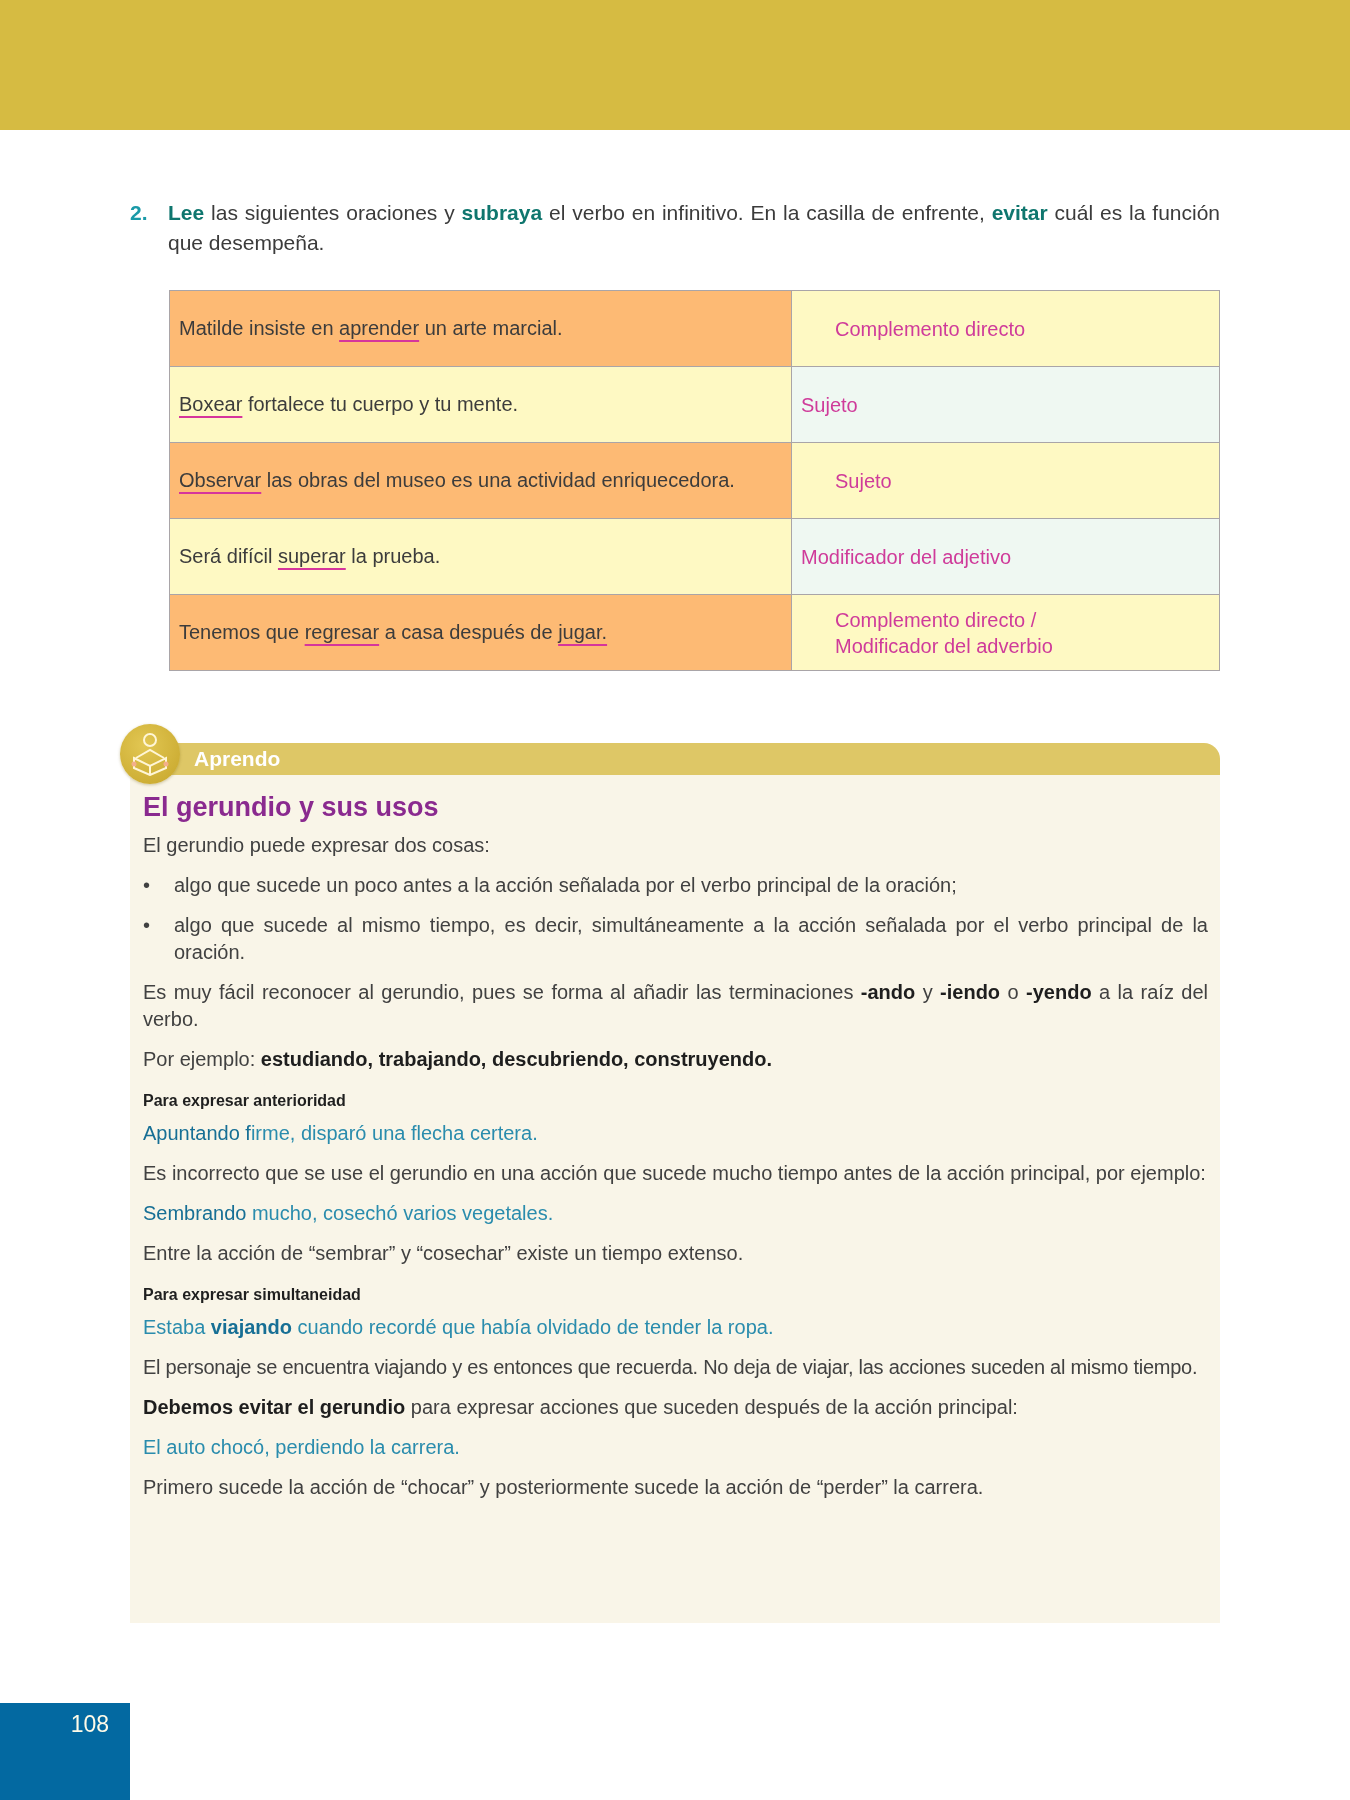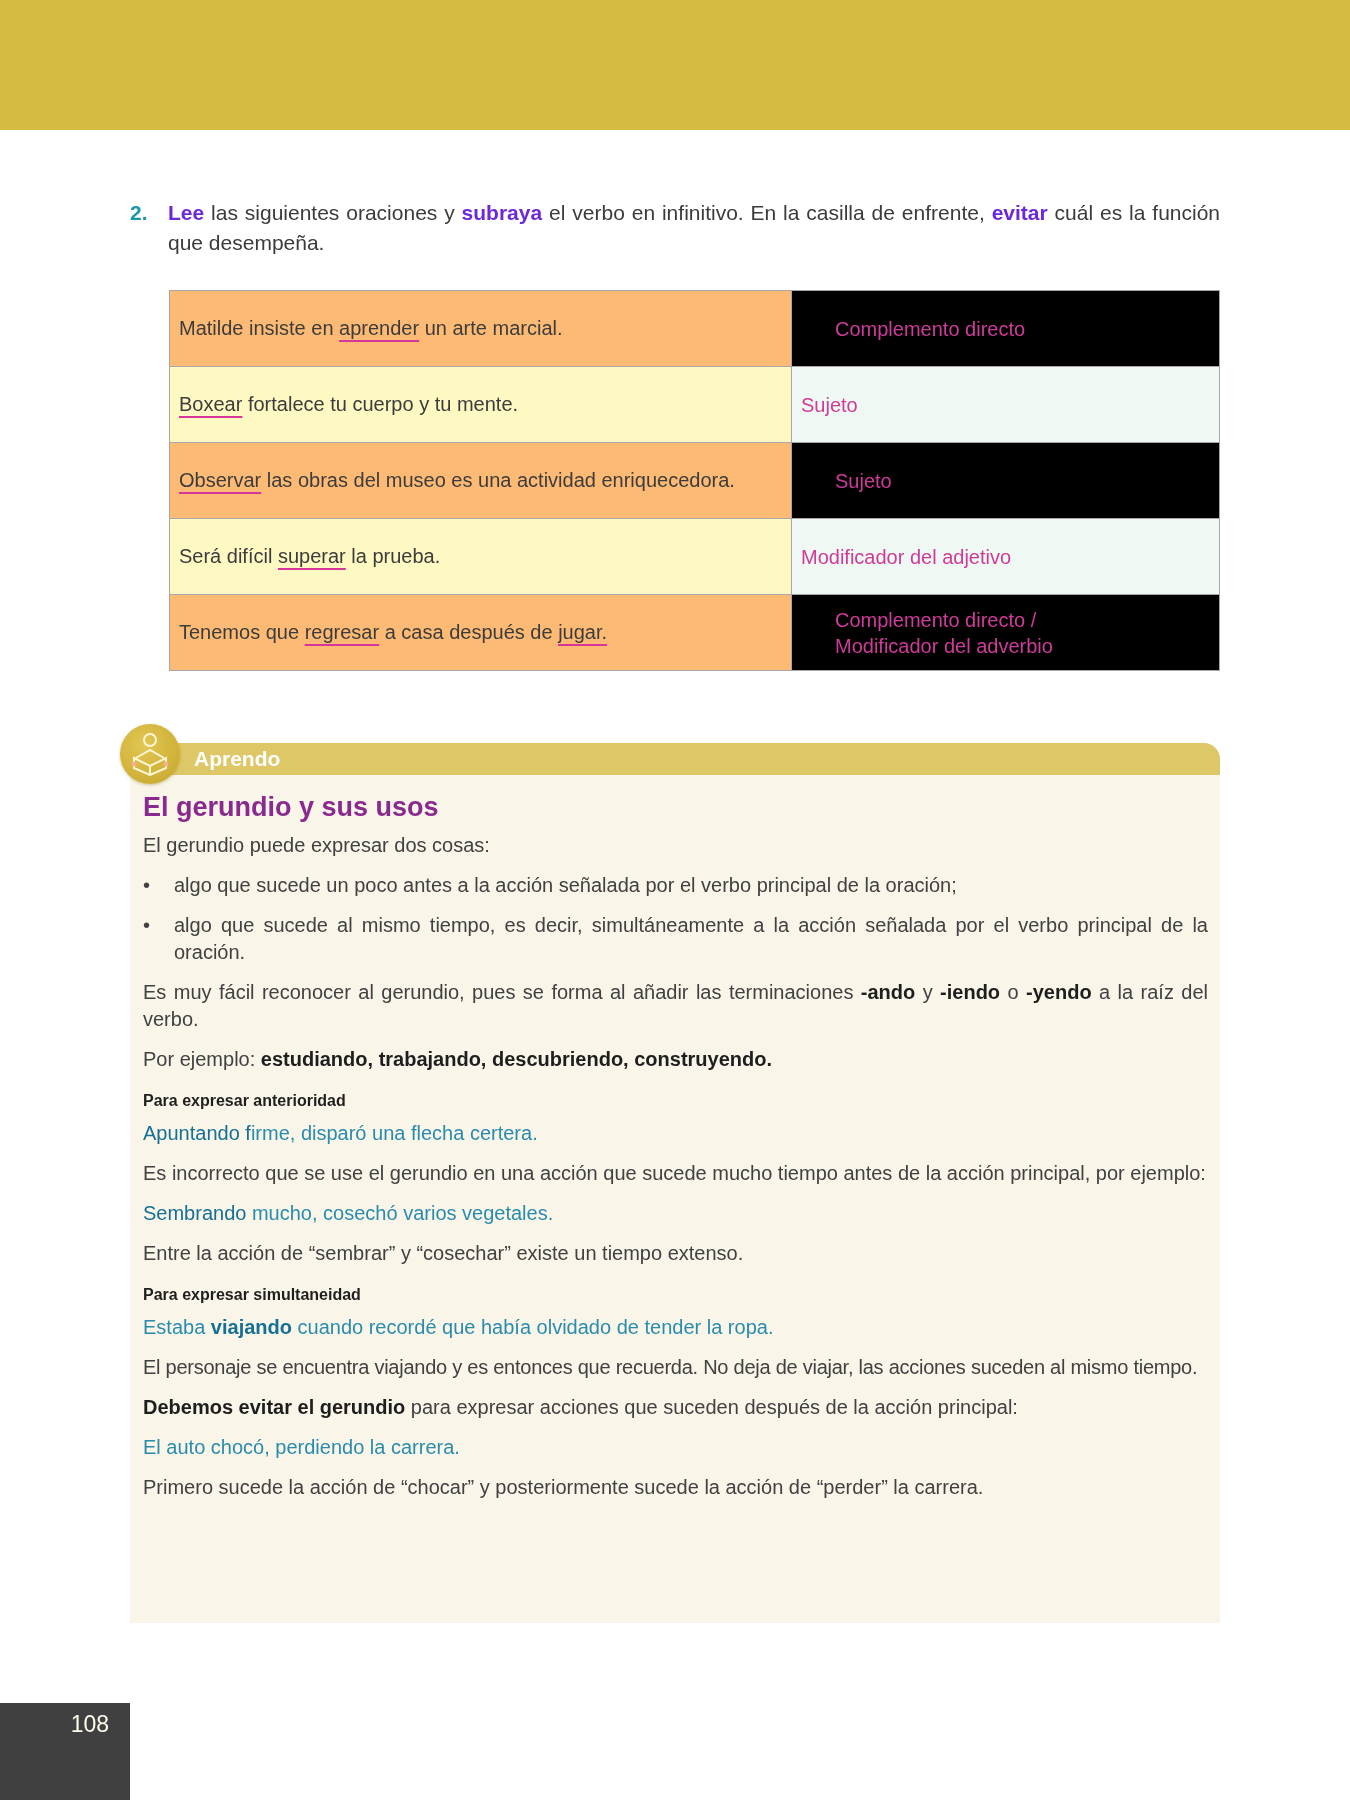--- a/index.html
+++ b/index.html
@@ -3,34 +3,34 @@
 <meta charset="utf-8">
 <style>
   html, body { margin: 0; padding: 0; }
   body {
     width: 1350px; height: 1800px; position: relative; overflow: hidden;
     background: #ffffff;
     font-family: "Liberation Sans", "DejaVu Sans", sans-serif;
     color: #3a3a3a;
   }
   .top-band { position: absolute; left: 0; top: 0; width: 1350px; height: 130px; background: #d6bb42; }
-  .page-num-box { position: absolute; left: 0; top: 1703px; width: 130px; height: 97px; background: #404040; }
+  .page-num-box { position: absolute; left: 0; top: 1703px; width: 130px; height: 97px; background: #0369a1; }
   .page-num { position: absolute; right: 21px; top: 8px; color: #fffbe8; font-size: 23px; }
 
   .exercise { position: absolute; left: 130px; top: 198px; width: 1090px; font-size: 21px; line-height: 30px; color: #3b3b3b; }
   .exercise .num { position: absolute; left: 0; top: 0; color: #1a9aa8; font-weight: bold; }
   .exercise .text { margin-left: 38px; text-align: justify; }
-  .exercise b { color: #6d28d9; }
+  .exercise b { color: #0f766e; }
 
   table.answers { position: absolute; left: 169px; top: 290px; width: 1051px; border-collapse: collapse; font-size: 20px; }
   table.answers td { border: 1.5px solid #a9a5a8; height: 75px; padding: 0 9px; vertical-align: middle; }
   table.answers td.sent { width: 603px; color: #3c3c3c; }
   table.answers td.func { color: #cf3b9a; line-height: 26px; }
   tr.pink td.sent { background: #fdba74; }
-  tr.pink td.func { background: #000000; padding-left: 43px; }
+  tr.pink td.func { background: #fef9c3; padding-left: 43px; }
   tr.green td.sent { background: #fef9c3; }
   tr.green td.func { background: #eff8f2; }
   .ul { text-decoration: underline; text-decoration-color: #d6359c; text-underline-offset: 5px; text-decoration-thickness: 1.5px; }
 
   .aprendo-panel { position: absolute; left: 130px; top: 775px; width: 1090px; height: 848px; background: #f9f5e8; }
   .aprendo-bar { position: absolute; left: 130px; top: 743px; width: 1090px; height: 32px; background: #dec766; border-top-right-radius: 16px; }
   .aprendo-label { position: absolute; left: 194px; top: 747px; color: #ffffff; font-weight: bold; font-size: 21px; }
   .aprendo-badge { position: absolute; left: 120px; top: 724px; width: 60px; height: 60px; border-radius: 50%;
     background: radial-gradient(circle at 40% 35%, #e2c753, #c6a52a); box-shadow: 0 1px 3px rgba(120,100,20,0.35); }
   .aprendo-badge svg { position: absolute; left: 8px; top: 6px; }

